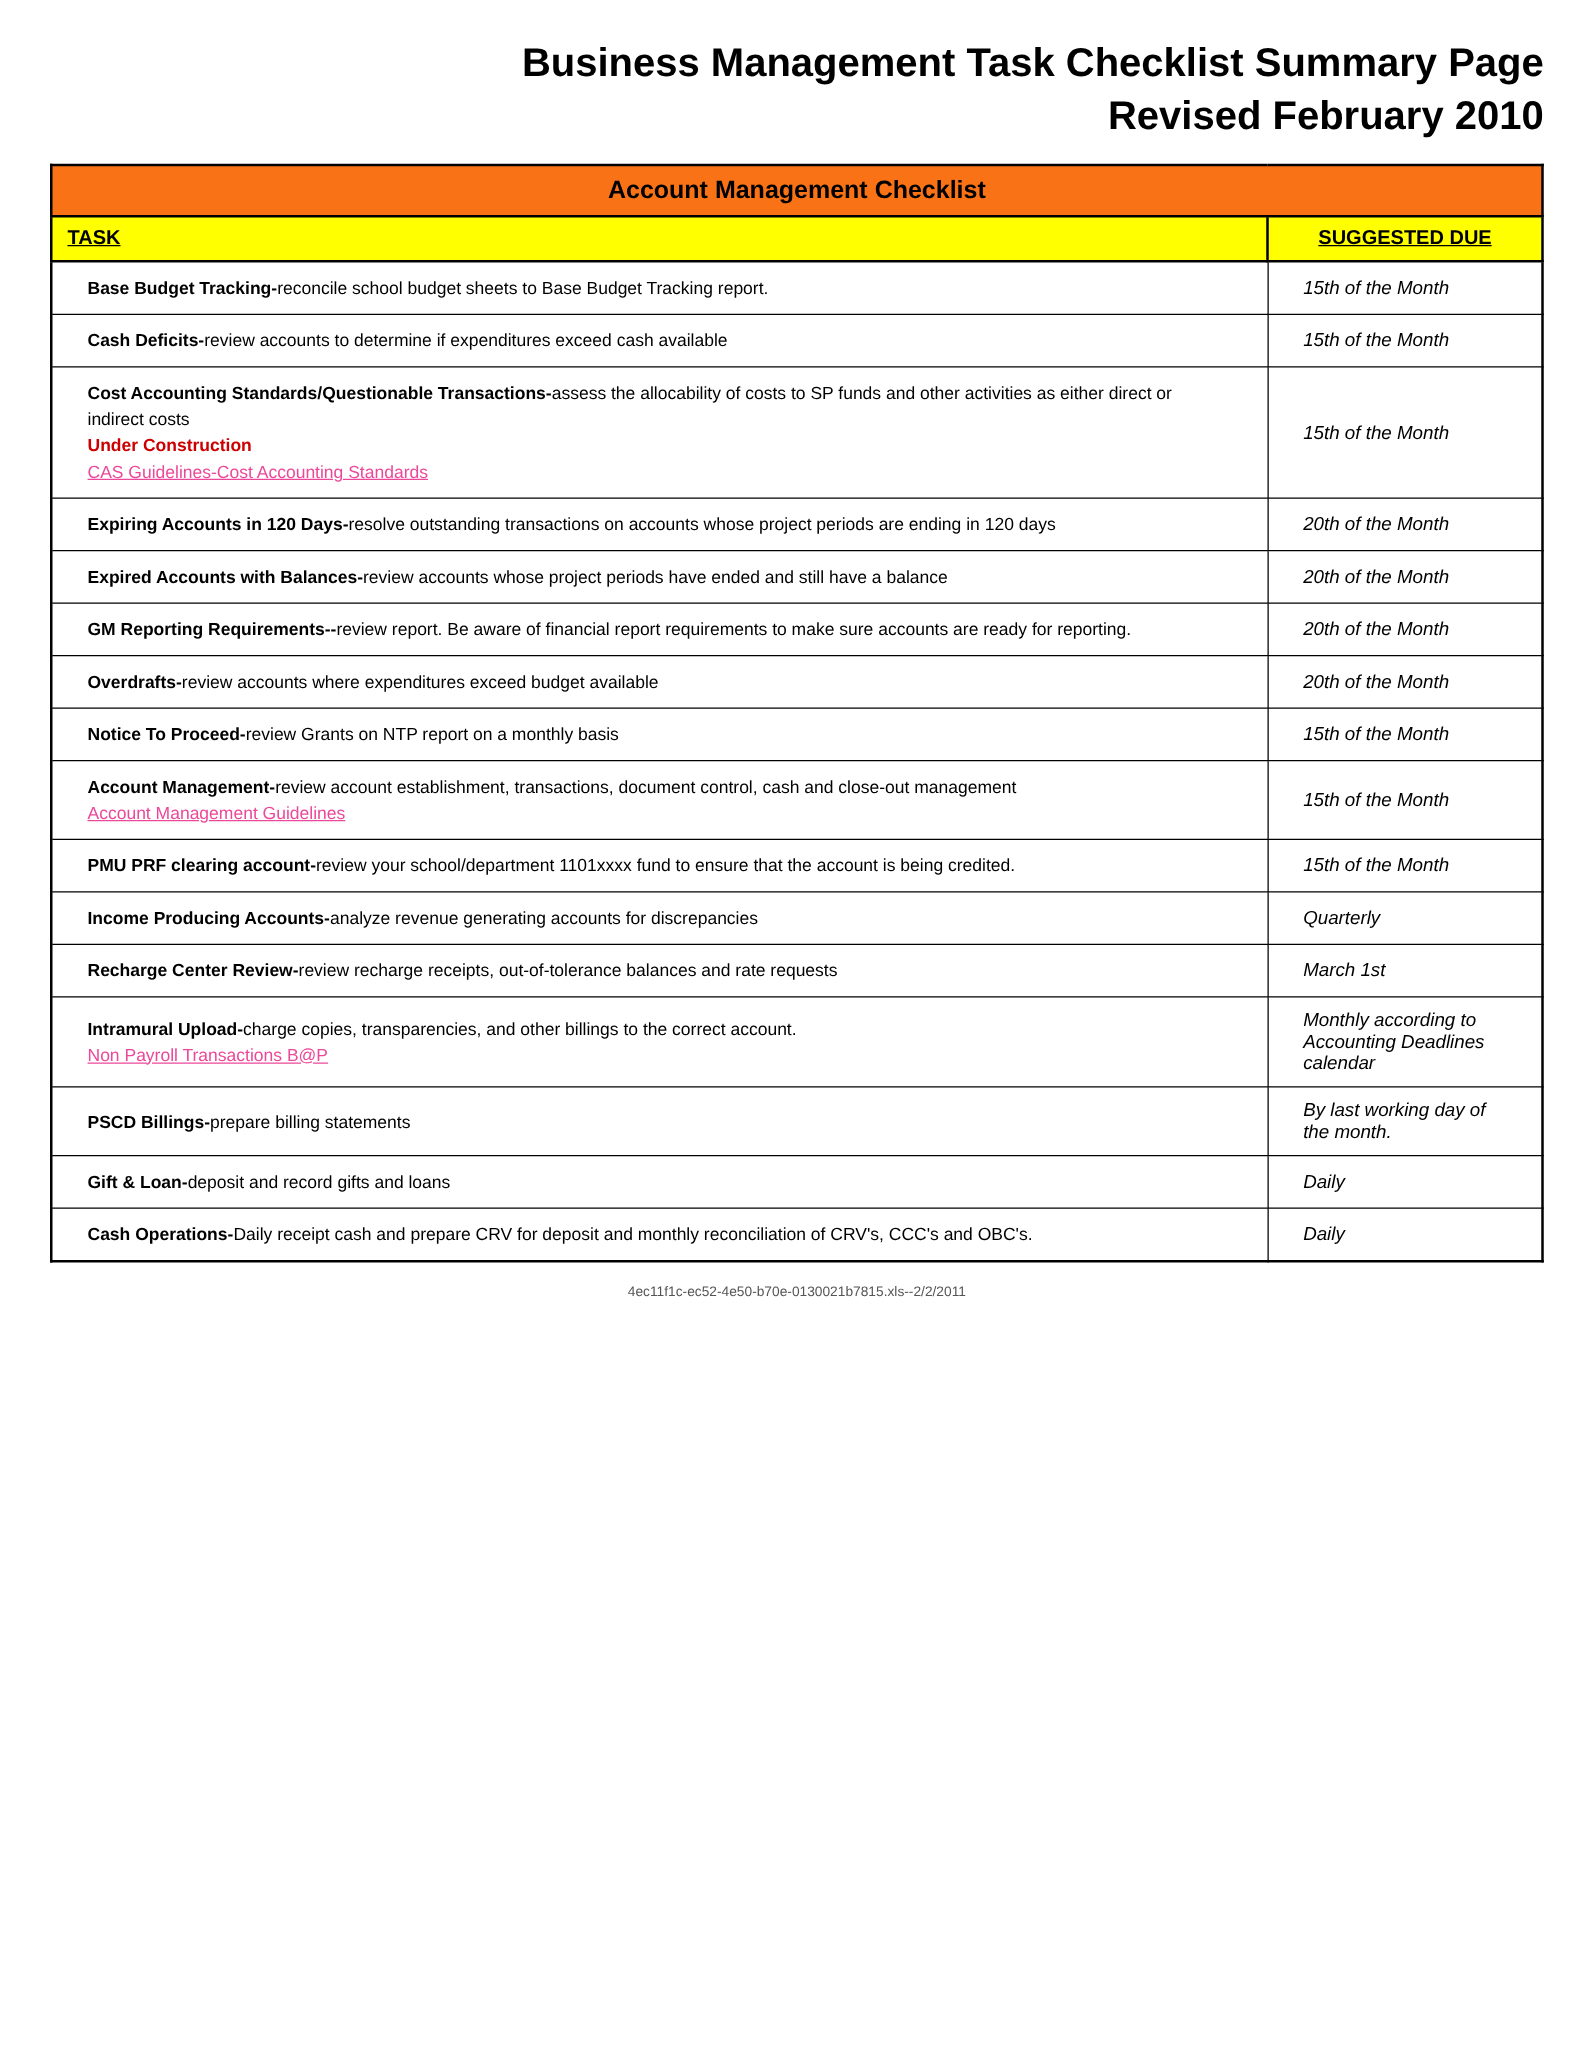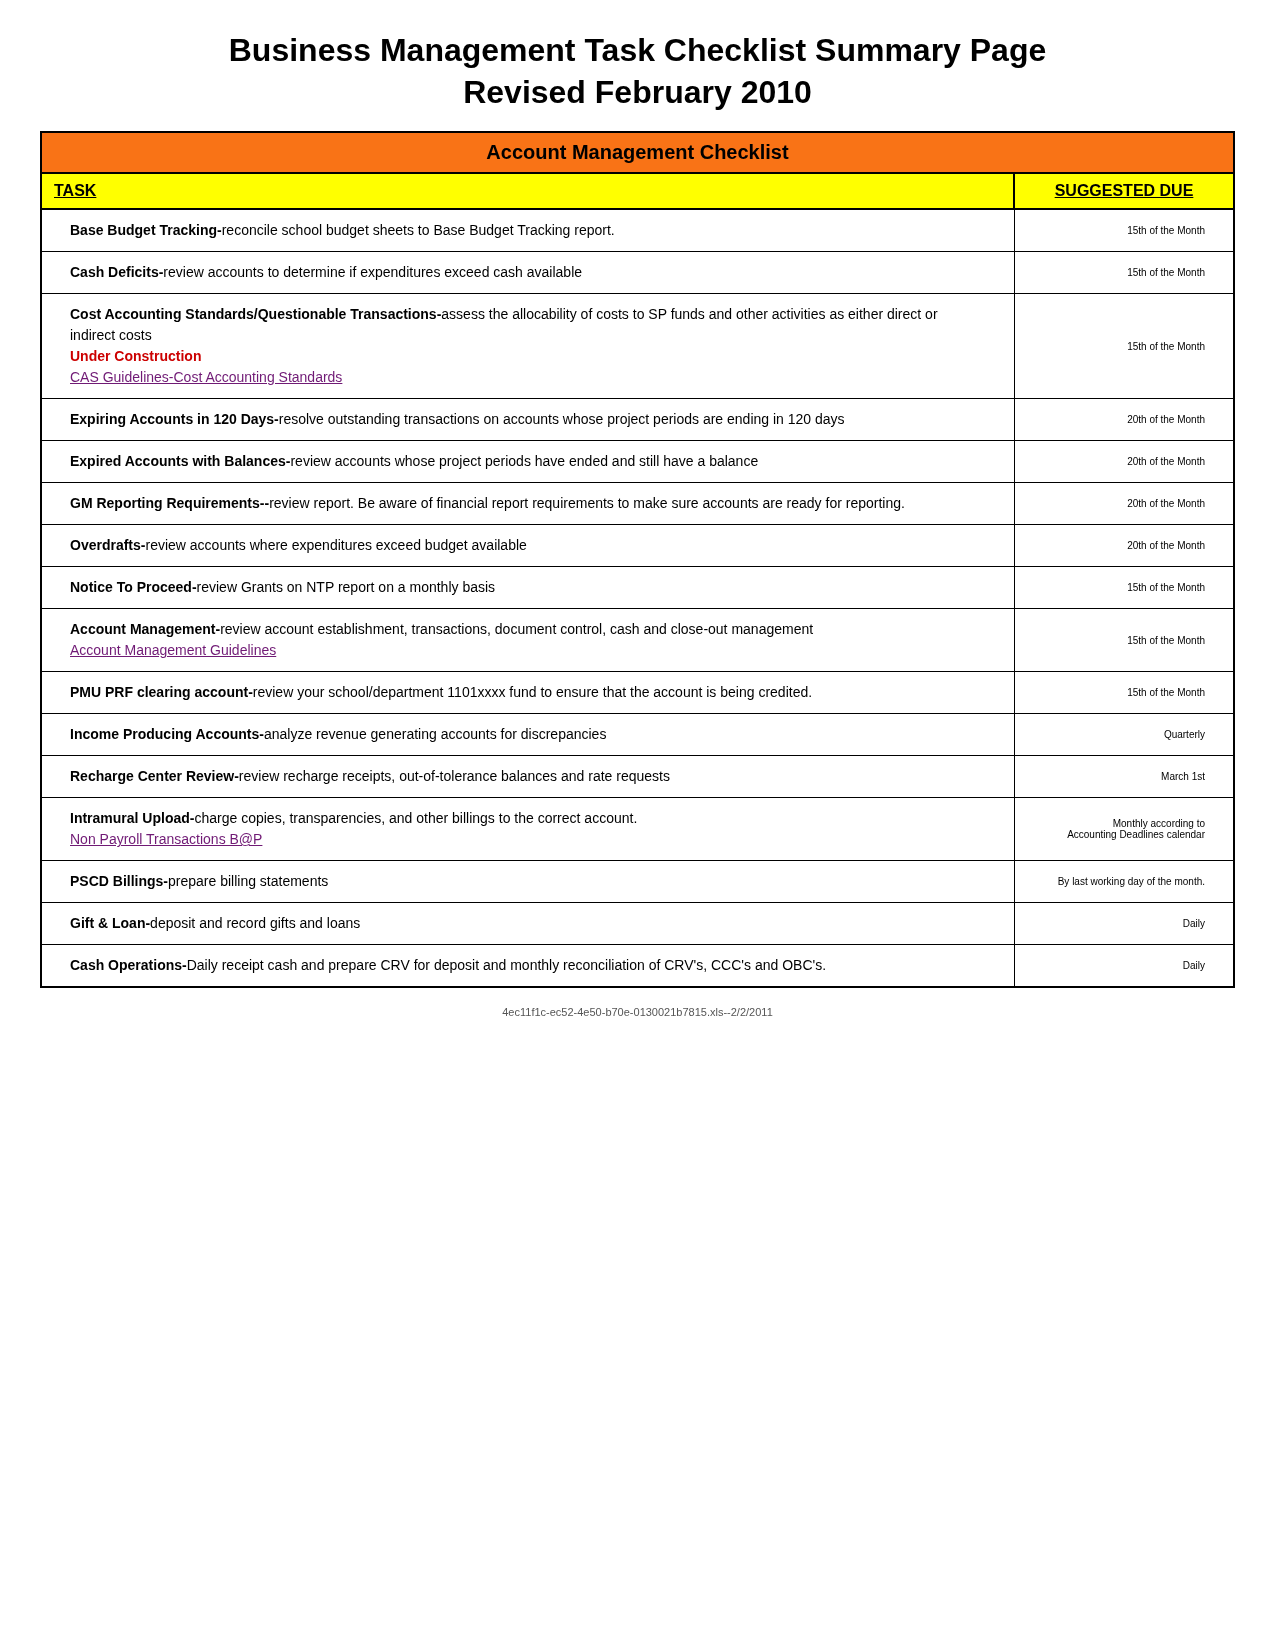--- a/index.html
+++ b/index.html
@@ -5,21 +5,21 @@
     * { margin: 0; padding: 0; box-sizing: border-box; }
     body {
       font-family: Arial, sans-serif;
       background: #fff;
       width: 1275px;
       min-height: 1650px;
       padding: 30px 40px;
       color: #000;
     }
     .page-title {
-      text-align: center;
+      text-align: right;
       font-size: 32px;
       font-weight: bold;
       margin-bottom: 18px;
       line-height: 1.3;
     }
     .main-table {
       width: 100%;
       border-collapse: collapse;
       border: 2px solid #000;
     }
@@ -49,27 +49,28 @@
     .data-row td {
       border: 1px solid #000;
       padding: 10px 28px;
       vertical-align: middle;
     }
     .data-row .task-cell {
       font-size: 14px;
       line-height: 1.5;
     }
     .data-row .due-cell {
-      font-size: 10px;
-      text-align: right;
+      font-size: 15px;
+      text-align: left;
       vertical-align: middle;
       width: 220px;
+      font-style: italic;
     }
     .task-bold { font-weight: bold; }
-    .link-blue { color: #701a75; text-decoration: underline; }
+    .link-blue { color: #ec4899; text-decoration: underline; }
     .text-red { color: #cc0000; font-weight: bold; }
     .footer {
       text-align: center;
       font-size: 11px;
       color: #555;
       margin-top: 18px;
     }
   </style>
 </head>
 <body>

